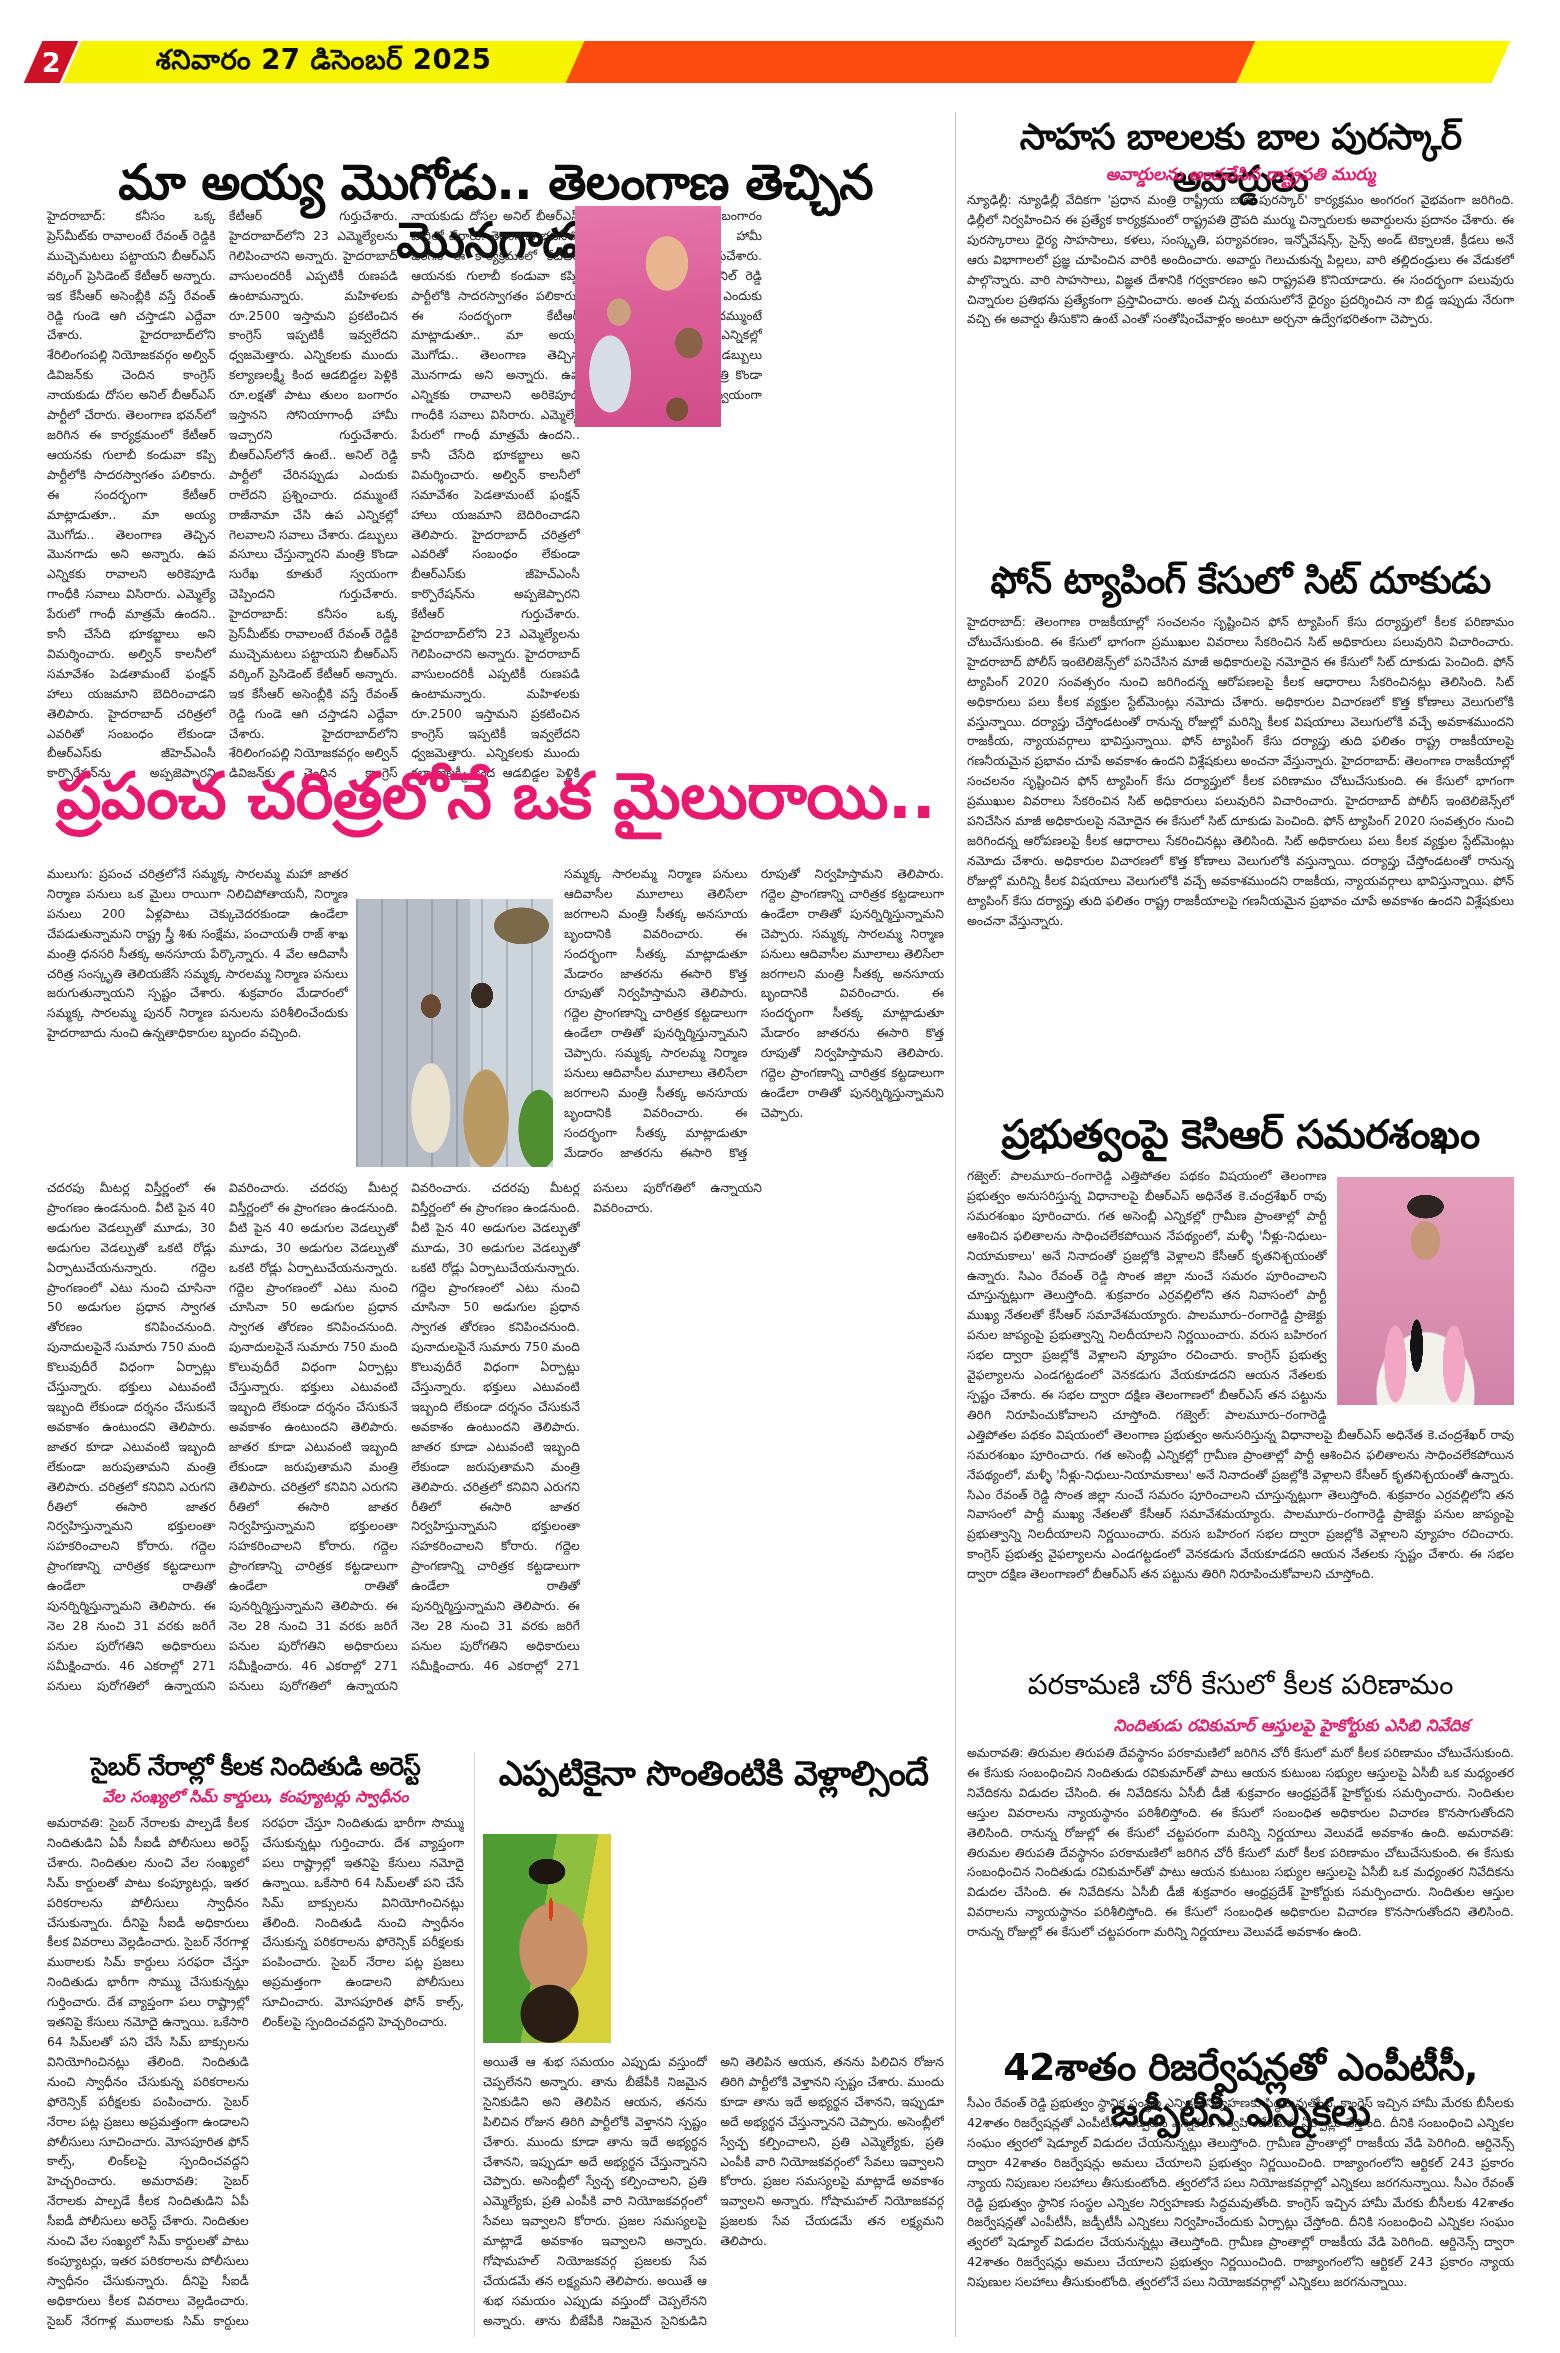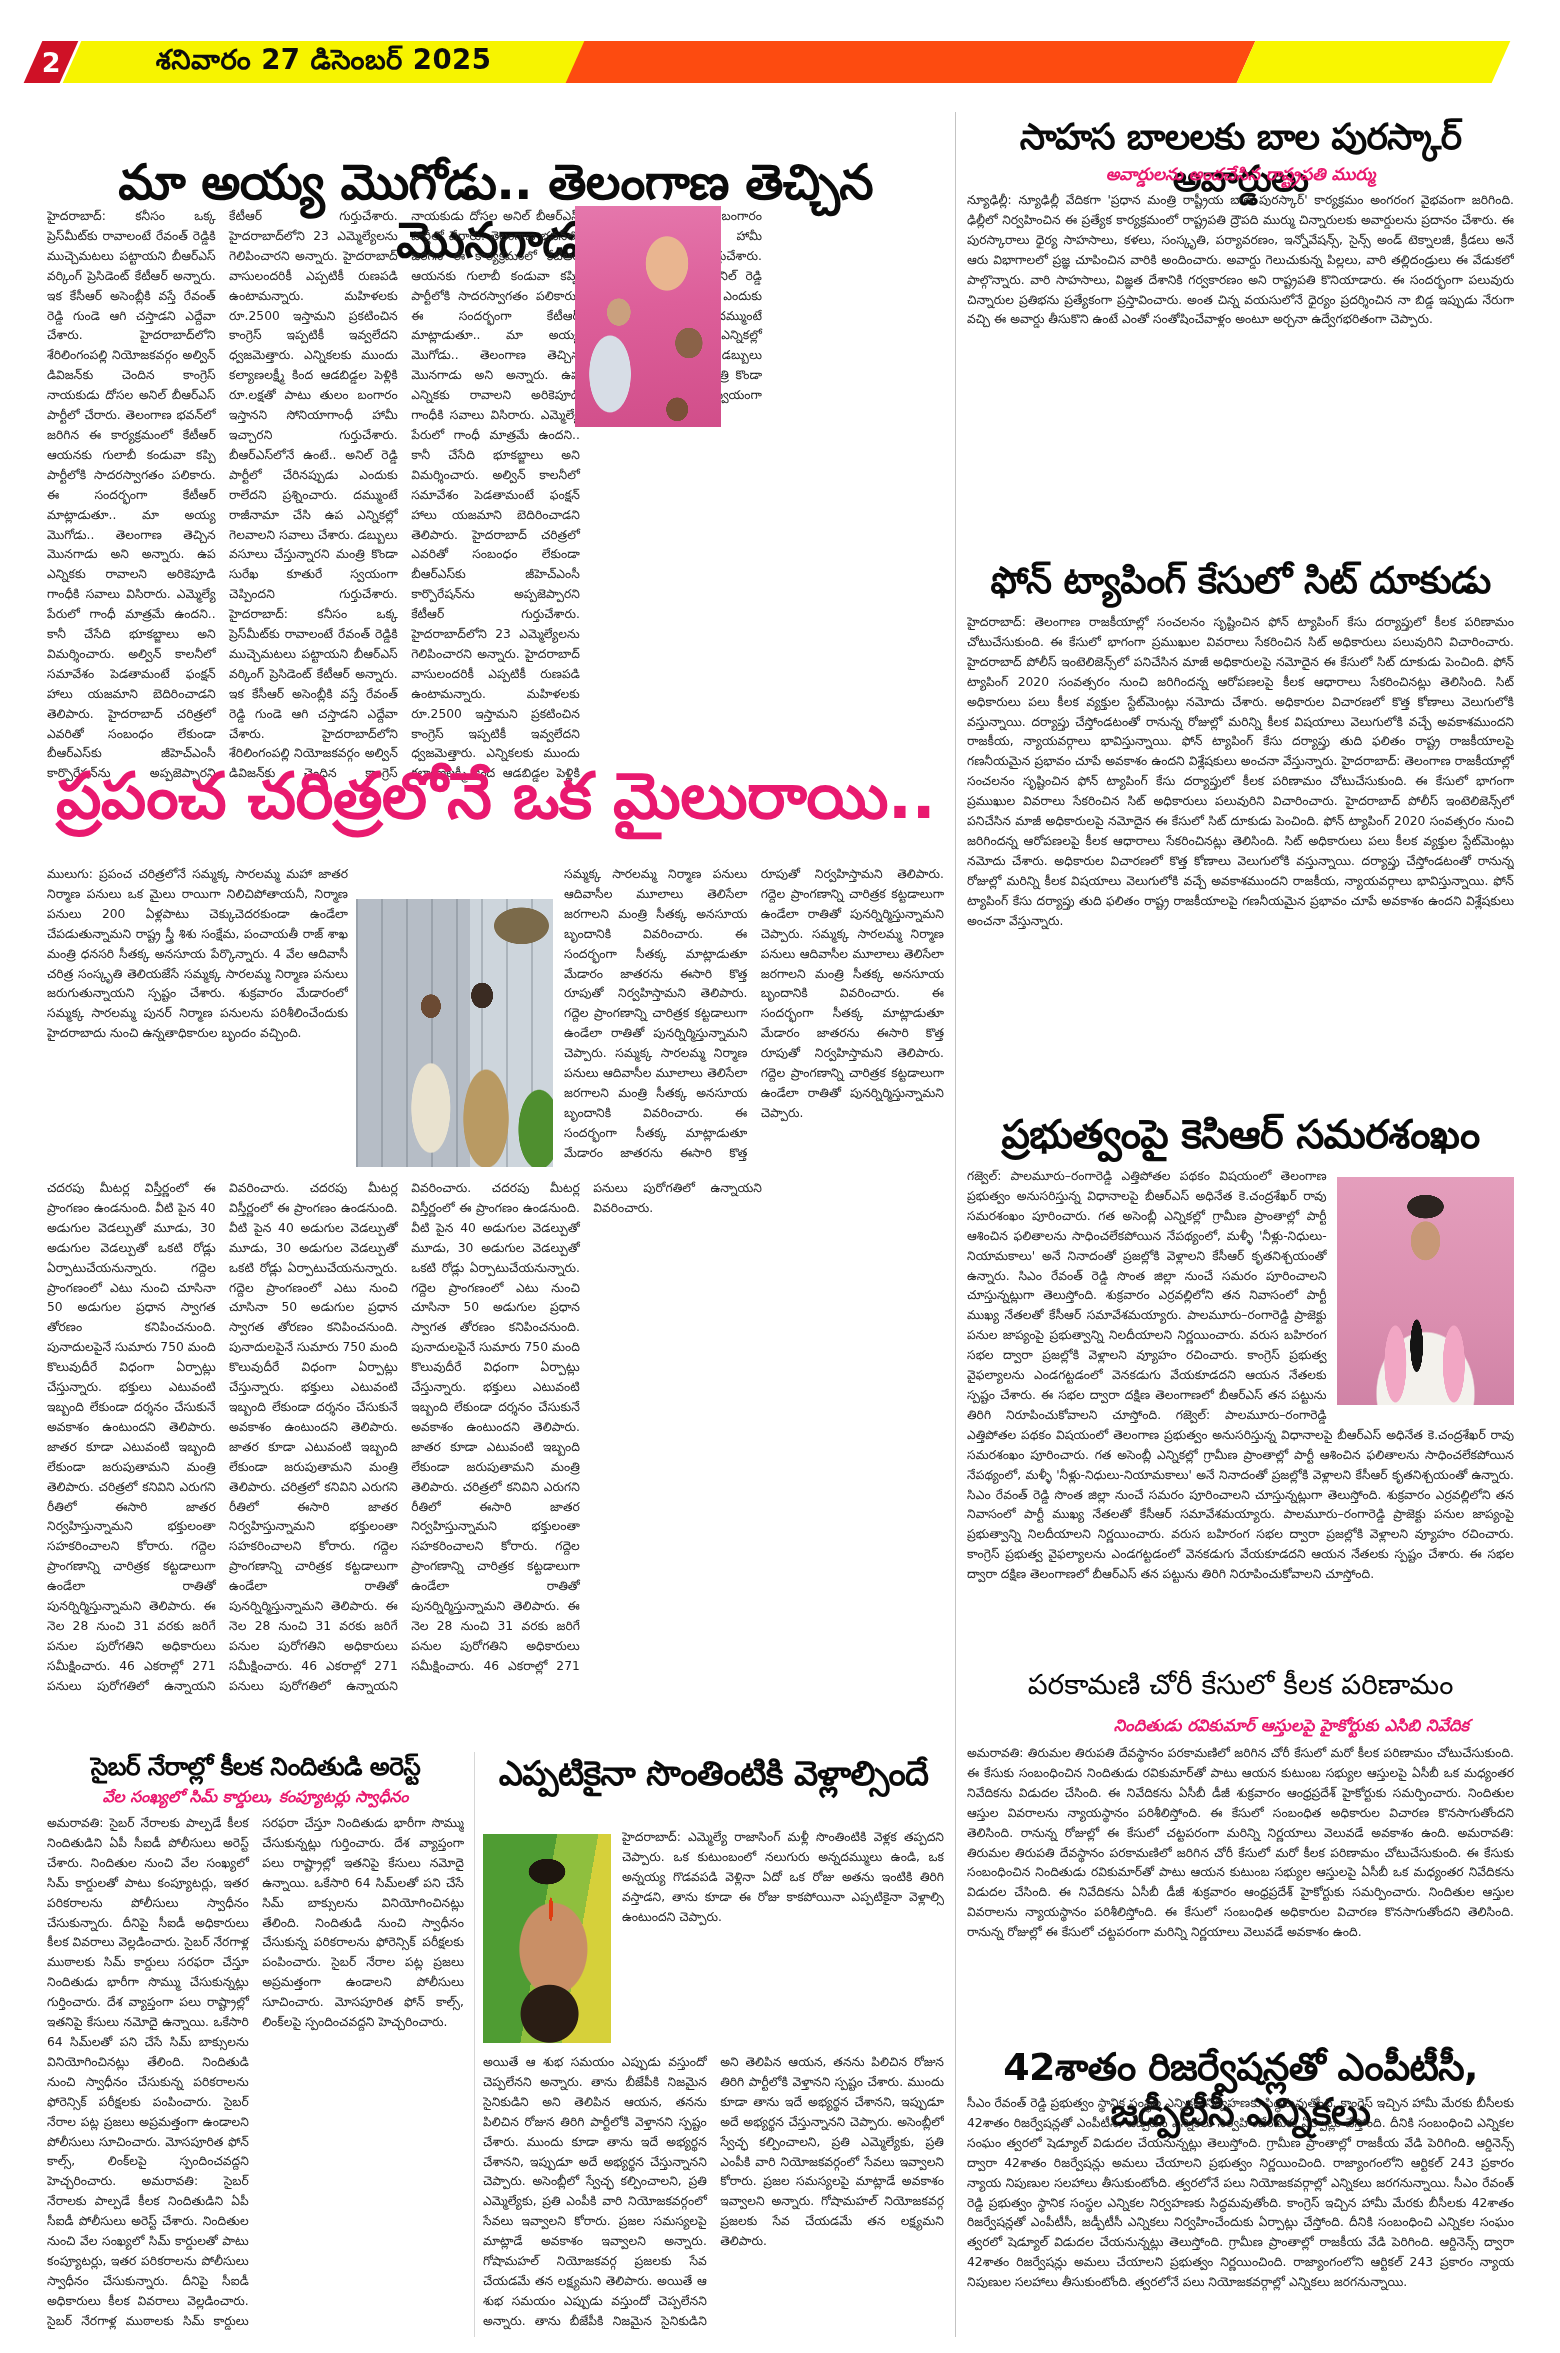--- a/index.html
+++ b/index.html
@@ -108,17 +108,16 @@
 
   <div class="abs headline" style="left:967px;top:2045px;width:547px;font-size:38px;">42శాతం రిజర్వేషన్లతో ఎంపీటీసీ, జడ్పీటీసీ ఎన్నికలు</div>
   <div class="abs bodytext" style="left:967px;top:2094px;width:547px;height:244px;">సీఎం రేవంత్ రెడ్డి ప్రభుత్వం స్థానిక సంస్థల ఎన్నికల నిర్వహణకు సిద్ధమవుతోంది. కాంగ్రెస్ ఇచ్చిన హామీ మేరకు బీసీలకు 42శాతం రిజర్వేషన్లతో ఎంపీటీసీ, జడ్పీటీసీ ఎన్నికలు నిర్వహించేందుకు ఏర్పాట్లు చేస్తోంది. దీనికి సంబంధించి ఎన్నికల సంఘం త్వరలో షెడ్యూల్ విడుదల చేయనున్నట్లు తెలుస్తోంది. గ్రామీణ ప్రాంతాల్లో రాజకీయ వేడి పెరిగింది. ఆర్డినెన్స్ ద్వారా 42శాతం రిజర్వేషన్లు అమలు చేయాలని ప్రభుత్వం నిర్ణయించింది. రాజ్యాంగంలోని ఆర్టికల్ 243 ప్రకారం న్యాయ నిపుణుల సలహాలు తీసుకుంటోంది. త్వరలోనే పలు నియోజకవర్గాల్లో ఎన్నికలు జరగనున్నాయి. సీఎం రేవంత్ రెడ్డి ప్రభుత్వం స్థానిక సంస్థల ఎన్నికల నిర్వహణకు సిద్ధమవుతోంది. కాంగ్రెస్ ఇచ్చిన హామీ మేరకు బీసీలకు 42శాతం రిజర్వేషన్లతో ఎంపీటీసీ, జడ్పీటీసీ ఎన్నికలు నిర్వహించేందుకు ఏర్పాట్లు చేస్తోంది. దీనికి సంబంధించి ఎన్నికల సంఘం త్వరలో షెడ్యూల్ విడుదల చేయనున్నట్లు తెలుస్తోంది. గ్రామీణ ప్రాంతాల్లో రాజకీయ వేడి పెరిగింది. ఆర్డినెన్స్ ద్వారా 42శాతం రిజర్వేషన్లు అమలు చేయాలని ప్రభుత్వం నిర్ణయించింది. రాజ్యాంగంలోని ఆర్టికల్ 243 ప్రకారం న్యాయ నిపుణుల సలహాలు తీసుకుంటోంది. త్వరలోనే పలు నియోజకవర్గాల్లో ఎన్నికలు జరగనున్నాయి.</div>
 
   <div class="abs headline" style="left:47px;top:1752px;width:417px;font-size:25px;">సైబర్ నేరాల్లో కీలక నిందితుడి అరెస్ట్</div>
   <div class="abs subhead" style="left:47px;top:1787px;width:417px;font-size:15.7px;">వేల సంఖ్యలో సిమ్ కార్డులు, కంప్యూటర్లు స్వాధీనం</div>
   <div class="abs bodytext cols2" style="left:47px;top:1814px;width:417px;height:523px;">అమరావతి: సైబర్ నేరాలకు పాల్పడే కీలక నిందితుడిని ఏపీ సీఐడీ పోలీసులు అరెస్ట్ చేశారు. నిందితుల నుంచి వేల సంఖ్యలో సిమ్ కార్డులతో పాటు కంప్యూటర్లు, ఇతర పరికరాలను పోలీసులు స్వాధీనం చేసుకున్నారు. దీనిపై సీఐడీ అధికారులు కీలక వివరాలు వెల్లడించారు. సైబర్ నేరగాళ్ల ముఠాలకు సిమ్ కార్డులు సరఫరా చేస్తూ నిందితుడు భారీగా సొమ్ము చేసుకున్నట్లు గుర్తించారు. దేశ వ్యాప్తంగా పలు రాష్ట్రాల్లో ఇతనిపై కేసులు నమోదై ఉన్నాయి. ఒకేసారి 64 సిమ్‌లతో పని చేసే సిమ్ బాక్సులను వినియోగించినట్లు తేలింది. నిందితుడి నుంచి స్వాధీనం చేసుకున్న పరికరాలను ఫోరెన్సిక్ పరీక్షలకు పంపించారు. సైబర్ నేరాల పట్ల ప్రజలు అప్రమత్తంగా ఉండాలని పోలీసులు సూచించారు. మోసపూరిత ఫోన్ కాల్స్, లింక్‌లపై స్పందించవద్దని హెచ్చరించారు. అమరావతి: సైబర్ నేరాలకు పాల్పడే కీలక నిందితుడిని ఏపీ సీఐడీ పోలీసులు అరెస్ట్ చేశారు. నిందితుల నుంచి వేల సంఖ్యలో సిమ్ కార్డులతో పాటు కంప్యూటర్లు, ఇతర పరికరాలను పోలీసులు స్వాధీనం చేసుకున్నారు. దీనిపై సీఐడీ అధికారులు కీలక వివరాలు వెల్లడించారు. సైబర్ నేరగాళ్ల ముఠాలకు సిమ్ కార్డులు సరఫరా చేస్తూ నిందితుడు భారీగా సొమ్ము చేసుకున్నట్లు గుర్తించారు. దేశ వ్యాప్తంగా పలు రాష్ట్రాల్లో ఇతనిపై కేసులు నమోదై ఉన్నాయి. ఒకేసారి 64 సిమ్‌లతో పని చేసే సిమ్ బాక్సులను వినియోగించినట్లు తేలింది. నిందితుడి నుంచి స్వాధీనం చేసుకున్న పరికరాలను ఫోరెన్సిక్ పరీక్షలకు పంపించారు. సైబర్ నేరాల పట్ల ప్రజలు అప్రమత్తంగా ఉండాలని పోలీసులు సూచించారు. మోసపూరిత ఫోన్ కాల్స్, లింక్‌లపై స్పందించవద్దని హెచ్చరించారు.</div>
 
   <div class="abs headline" style="left:483px;top:1753px;width:461px;font-size:34px;">ఎప్పటికైనా సొంతింటికి వెళ్లాల్సిందే</div>
   <div class="photo photo-rajasingh" style="left:483px;top:1834px;width:128px;height:209px;"></div>
-  <div class="abs bodytext" style="left:622px;top:1828px;width:322px;height:218px;">హైదరాబాద్: ఎమ్మెల్యే రాజాసింగ్ మళ్లీ సొంతింటికి వెళ్లక తప్పదని చెప్పారు. ఒక కుటుంబంలో నలుగురు అన్నదమ్ములు ఉండి, ఒక అన్నయ్య గొడవపడి వెళ్లినా ఏదో ఒక రోజు అతను ఇంటికి తిరిగి వస్తాడని, తాను కూడా ఈ రోజు కాకపోయినా ఎప్పటికైనా వెళ్లాల్సి ఉంటుందని చెప్పారు.</div>
   <div class="abs bodytext cols2" style="left:483px;top:2053px;width:461px;height:285px;">అయితే ఆ శుభ సమయం ఎప్పుడు వస్తుందో చెప్పలేనని అన్నారు. తాను బీజేపీకి నిజమైన సైనికుడిని అని తెలిపిన ఆయన, తనను పిలిచిన రోజున తిరిగి పార్టీలోకి వెళ్తానని స్పష్టం చేశారు. ముందు కూడా తాను ఇదే అభ్యర్థన చేశానని, ఇప్పుడూ అదే అభ్యర్థన చేస్తున్నానని చెప్పారు. అసెంబ్లీలో స్వేచ్ఛ కల్పించాలని, ప్రతి ఎమ్మెల్యేకు, ప్రతి ఎంపీకి వారి నియోజకవర్గంలో సేవలు ఇవ్వాలని కోరారు. ప్రజల సమస్యలపై మాట్లాడే అవకాశం ఇవ్వాలని అన్నారు. గోషామహల్ నియోజకవర్గ ప్రజలకు సేవ చేయడమే తన లక్ష్యమని తెలిపారు. అయితే ఆ శుభ సమయం ఎప్పుడు వస్తుందో చెప్పలేనని అన్నారు. తాను బీజేపీకి నిజమైన సైనికుడిని అని తెలిపిన ఆయన, తనను పిలిచిన రోజున తిరిగి పార్టీలోకి వెళ్తానని స్పష్టం చేశారు. ముందు కూడా తాను ఇదే అభ్యర్థన చేశానని, ఇప్పుడూ అదే అభ్యర్థన చేస్తున్నానని చెప్పారు. అసెంబ్లీలో స్వేచ్ఛ కల్పించాలని, ప్రతి ఎమ్మెల్యేకు, ప్రతి ఎంపీకి వారి నియోజకవర్గంలో సేవలు ఇవ్వాలని కోరారు. ప్రజల సమస్యలపై మాట్లాడే అవకాశం ఇవ్వాలని అన్నారు. గోషామహల్ నియోజకవర్గ ప్రజలకు సేవ చేయడమే తన లక్ష్యమని తెలిపారు.</div>
 
 </div>
 
 
 </body></html>

